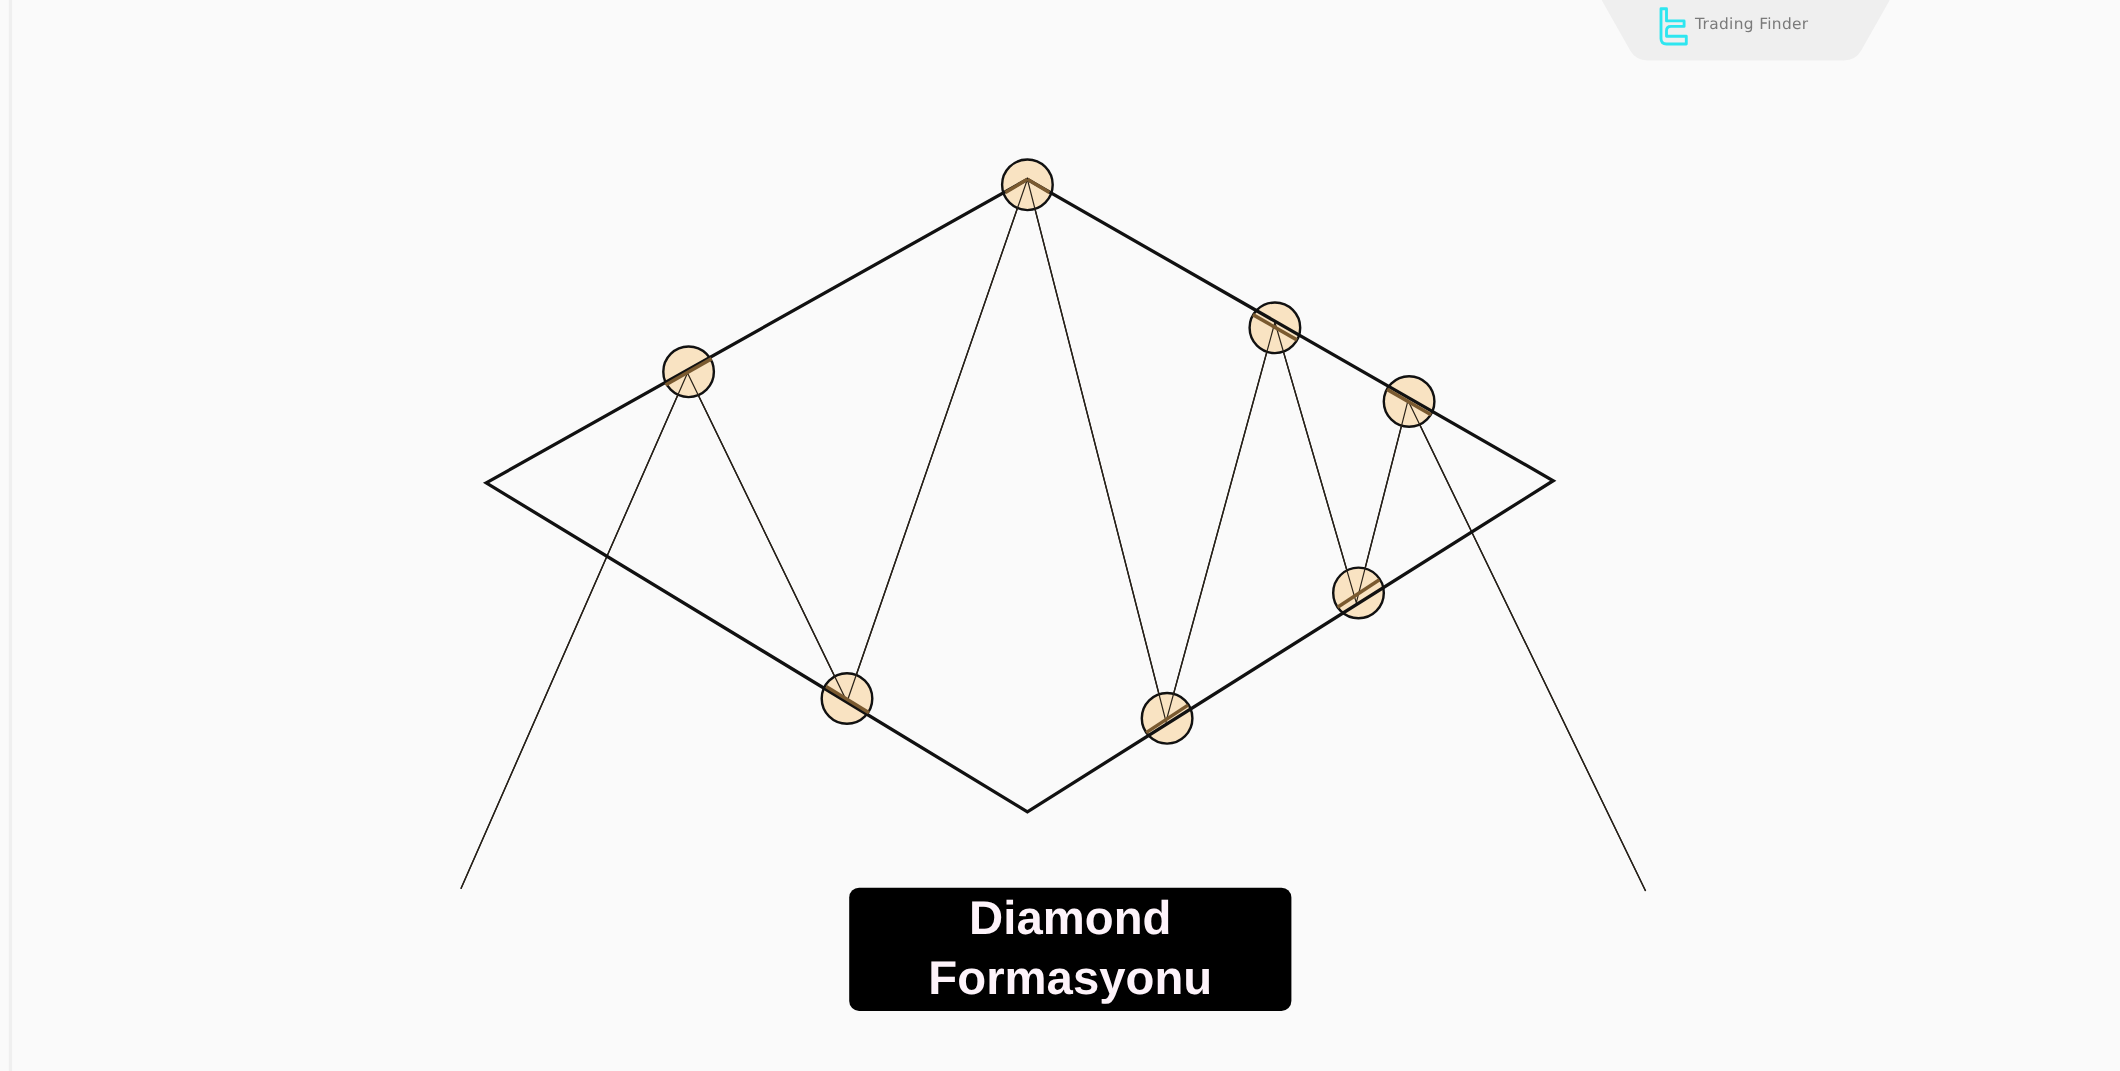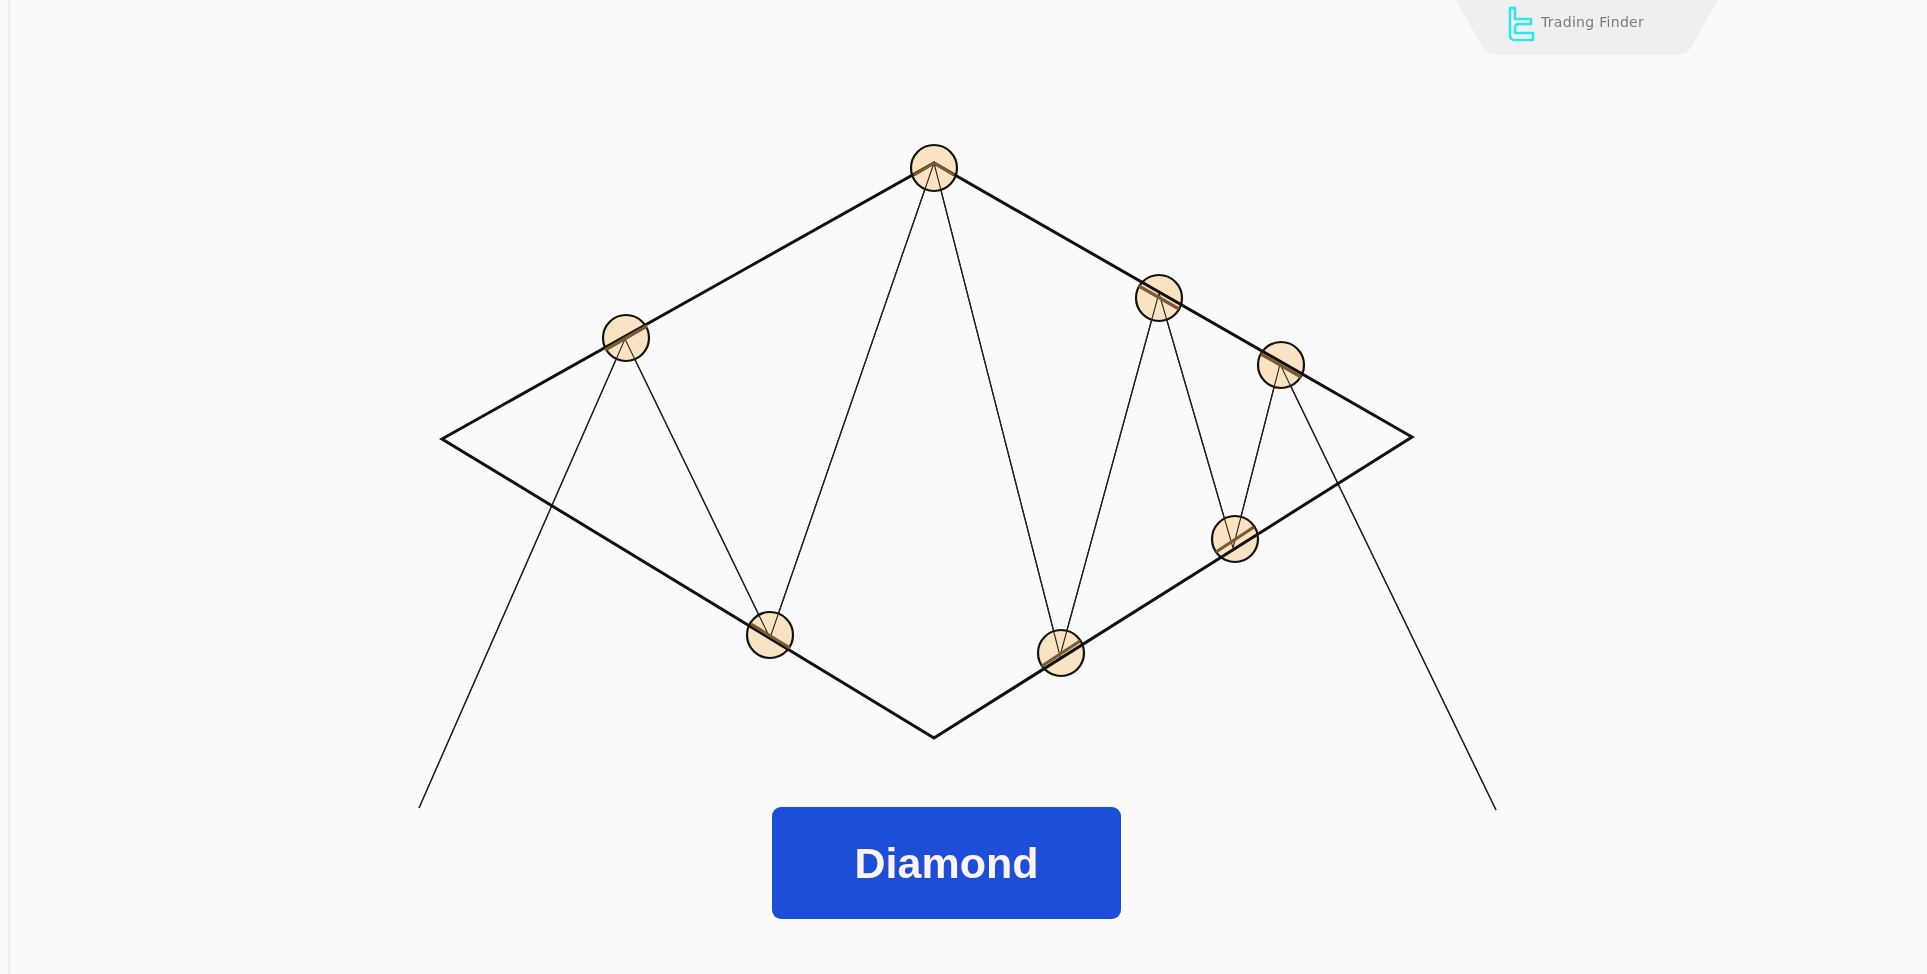--- a/index.html
+++ b/index.html
@@ -17,22 +17,22 @@
   }
   .logo-tab svg.tab-bg { position: absolute; left: 0; top: 0; }
   .logo-icon { position: absolute; left: 51px; top: 6px; }
   .logo-text {
     position: absolute; left: 85px; top: 14px;
     font-size: 14px; color: #7a7a7a; letter-spacing: 0.3px;
     font-family: "DejaVu Sans", sans-serif; font-weight: normal;
   }
   .diagram { position: absolute; left: 0; top: 0; }
   .label-box {
-    position: absolute; left: 772px; top: 807px; width: 349px; height: 112px;
-    background: #1d4ed8; border-radius: 9px;
+    position: absolute; left: 772px; top: 807px; width: 402px; height: 112px;
+    background: #000000; border-radius: 9px;
     display: flex; flex-direction: column; align-items: center; justify-content: center;
     color: #fdf3fa; font-weight: bold; font-size: 43px; line-height: 55px;
     font-family: "Liberation Sans", sans-serif;
   }
 </style>
 </head>
 <body>
 
 <div class="left-rule"></div>
 
@@ -71,13 +71,14 @@
     <line x1="934" y1="163" x2="954" y2="175"></line>
     <line x1="1042" y1="666" x2="1080" y2="641"></line>
     <line x1="1139" y1="286" x2="1179" y2="309"></line>
     <line x1="1216" y1="552" x2="1254" y2="527"></line>
     <line x1="1261" y1="354" x2="1301" y2="377"></line>
   </g>
 </svg>
 
 <div class="label-box">
   <span>Diamond</span>
+  <span>Formasyonu</span>
 </div>
 
 </body></html>

